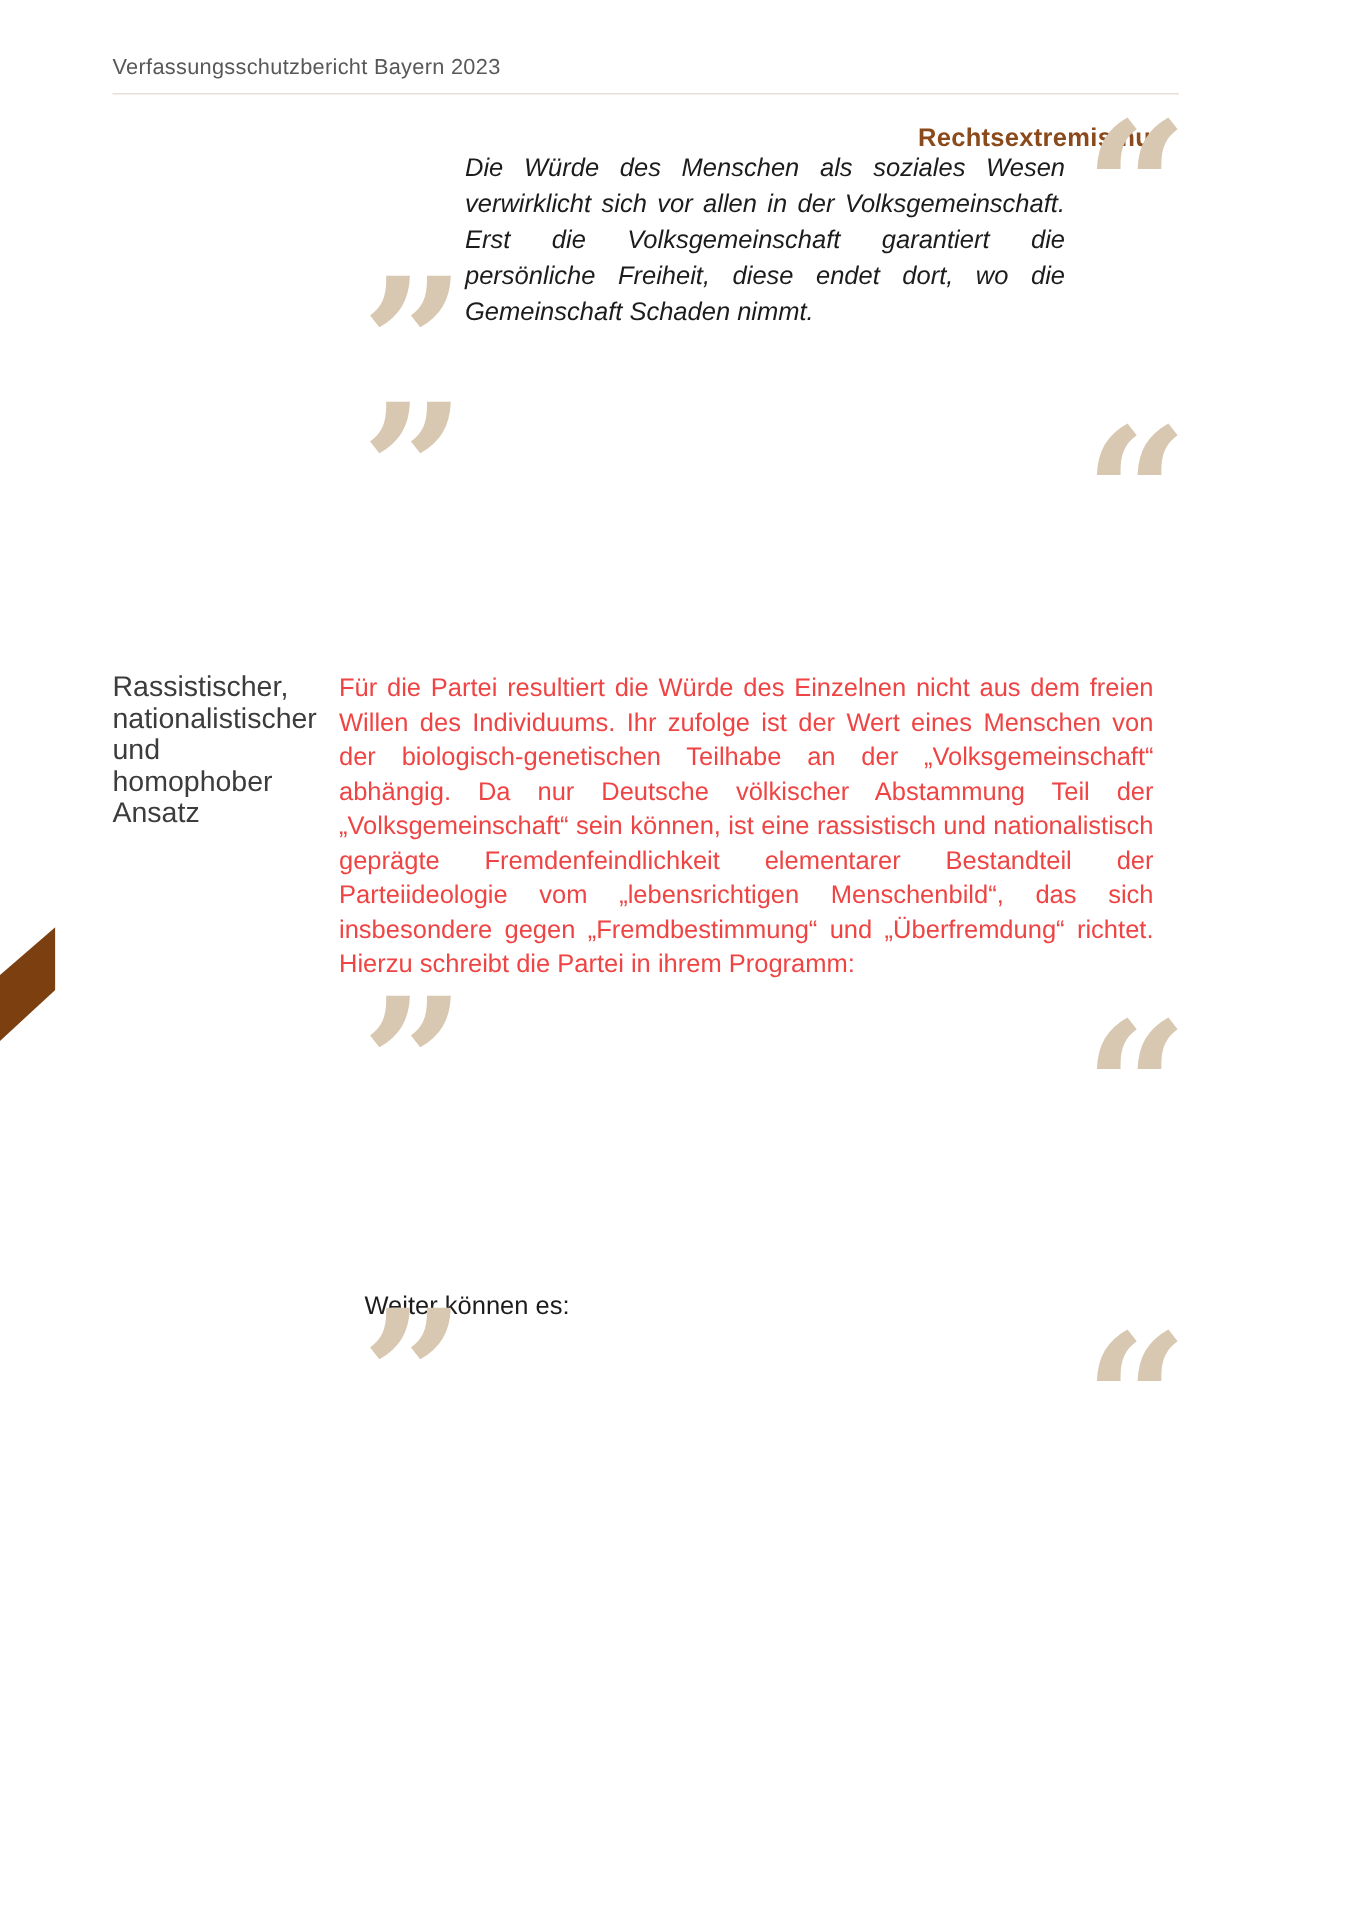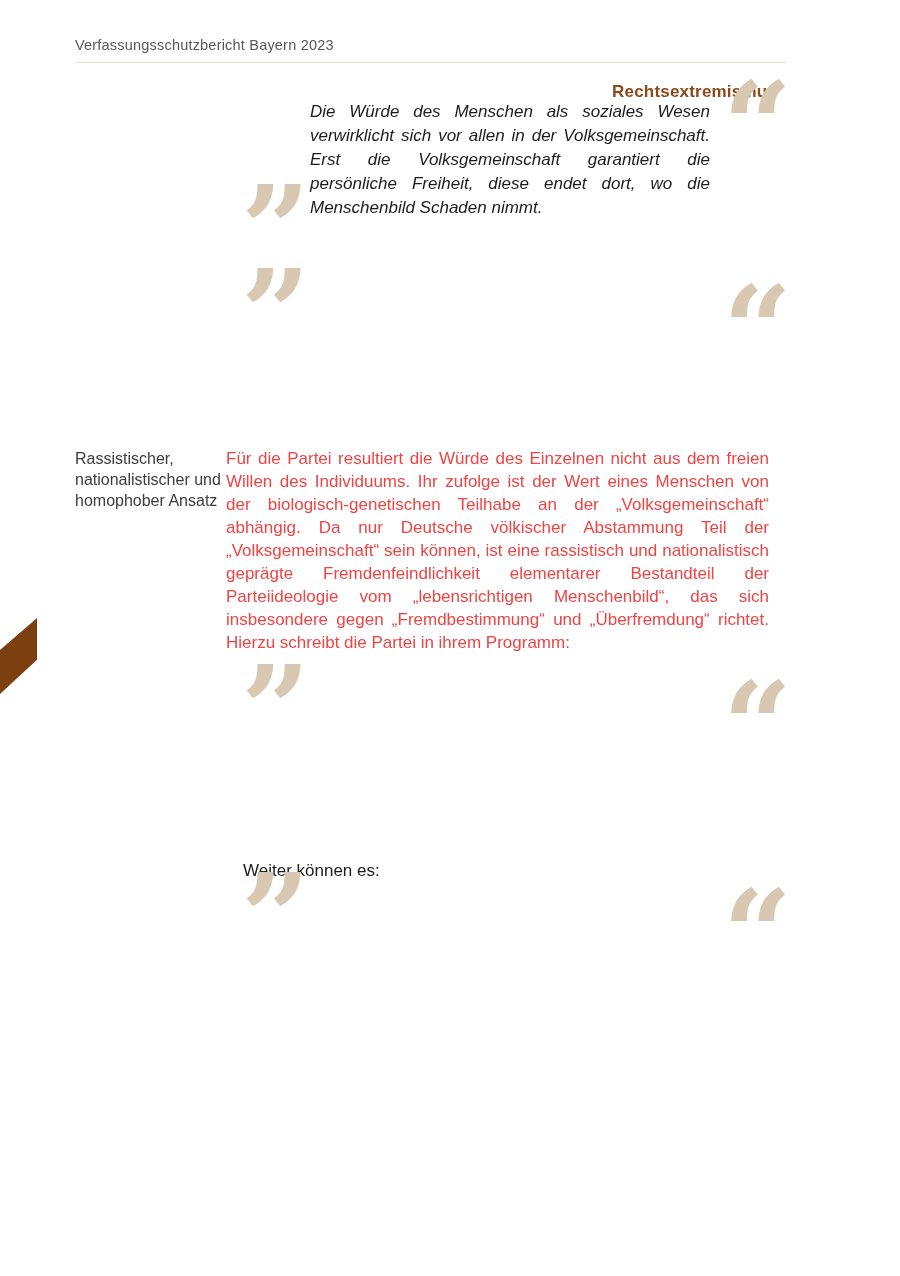--- a/index.html
+++ b/index.html
@@ -79,21 +79,21 @@
     font-size: 17px;
     line-height: 23px;
     text-align: justify;
     color: #ef4444;
     margin: 0;
   }
   .margin-note {
     position: absolute;
     left: 75px; top: 448px;
     width: 155px;
-    font-size: 16px;
+    font-size: 19px;
     line-height: 21px;
     color: #3c3c3c;
     white-space: pre-line;
   }
 
   
   .corner-tab {
     position: absolute;
     left: 0; top: 618px;
     width: 37px; height: 76px;
@@ -111,21 +111,21 @@
 <body>
 
 <div class="page">
 
   <div class="doc-title">Verfassungsschutzbericht Bayern 2023</div>
   <div class="section-title">Rechtsextremismus</div>
   <div class="header-rule"></div>
 
   <figure class="pull-quote" style="top:100px">
     <span class="q-open">“</span>
-    <p class="q-text" lang="de">Die Würde des Menschen als soziales Wesen verwirklicht sich vor allen in der Volksgemeinschaft. Erst die Volksgemeinschaft garantiert die persönliche Freiheit, diese endet dort, wo die Menschenbild Schaden nimmt.</p>
+    <p class="q-text" lang="de">Die Würde des Menschen als soziales Wesen verwirklicht sich vor allen in der Volksgemeinschaft. Erst die Volksgemeinschaft garantiert die persönliche Freiheit, diese endet dort, wo die Gemeinschaft Schaden nimmt.</p>
     <span class="q-close">”</span>
   </figure>
 
 
   <figure class="pull-quote" style="top:304px">
     <span class="q-open">“</span>
     <span class="q-close">”</span>
   </figure>
 
   <div class="margin-note">Rassistischer,

